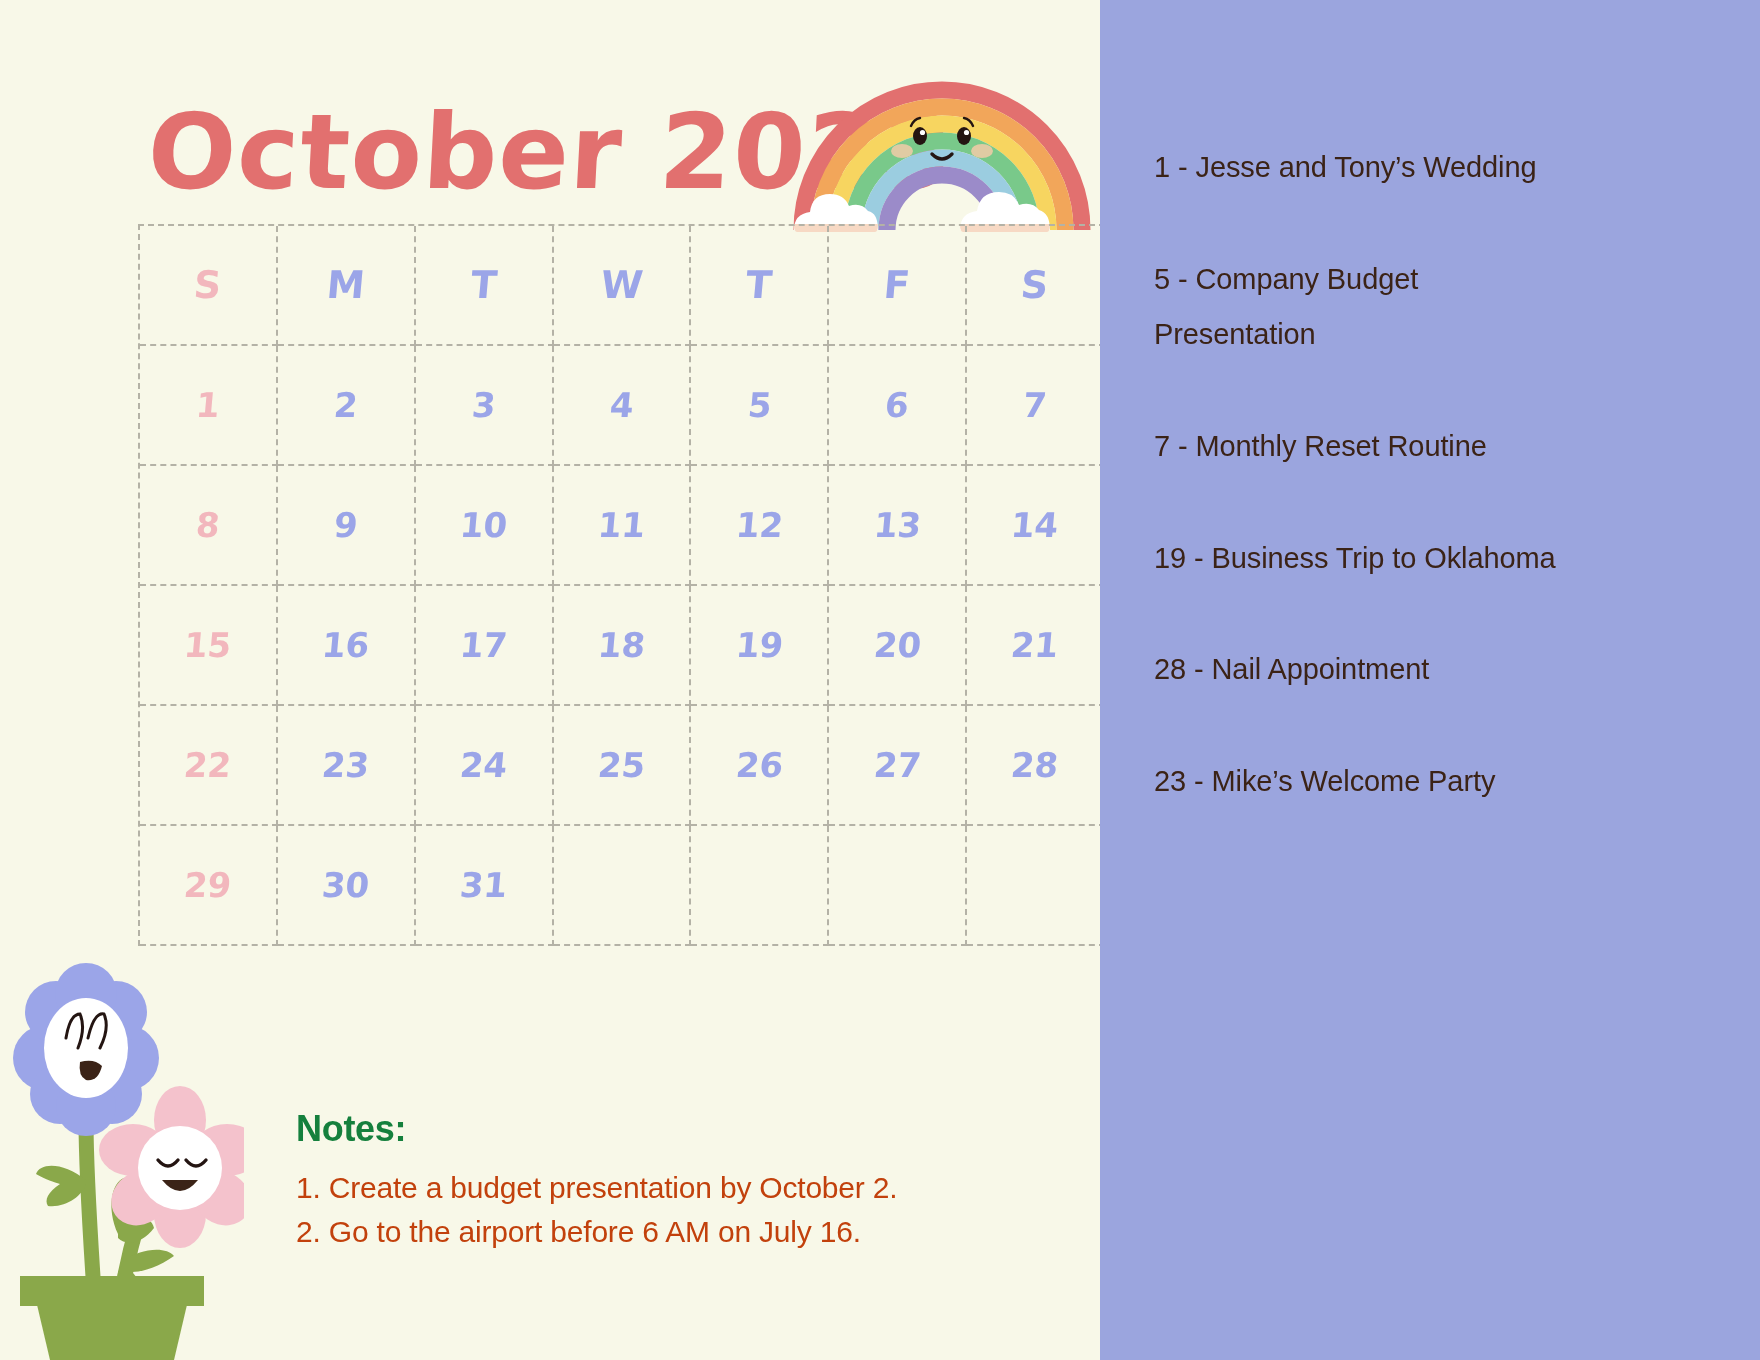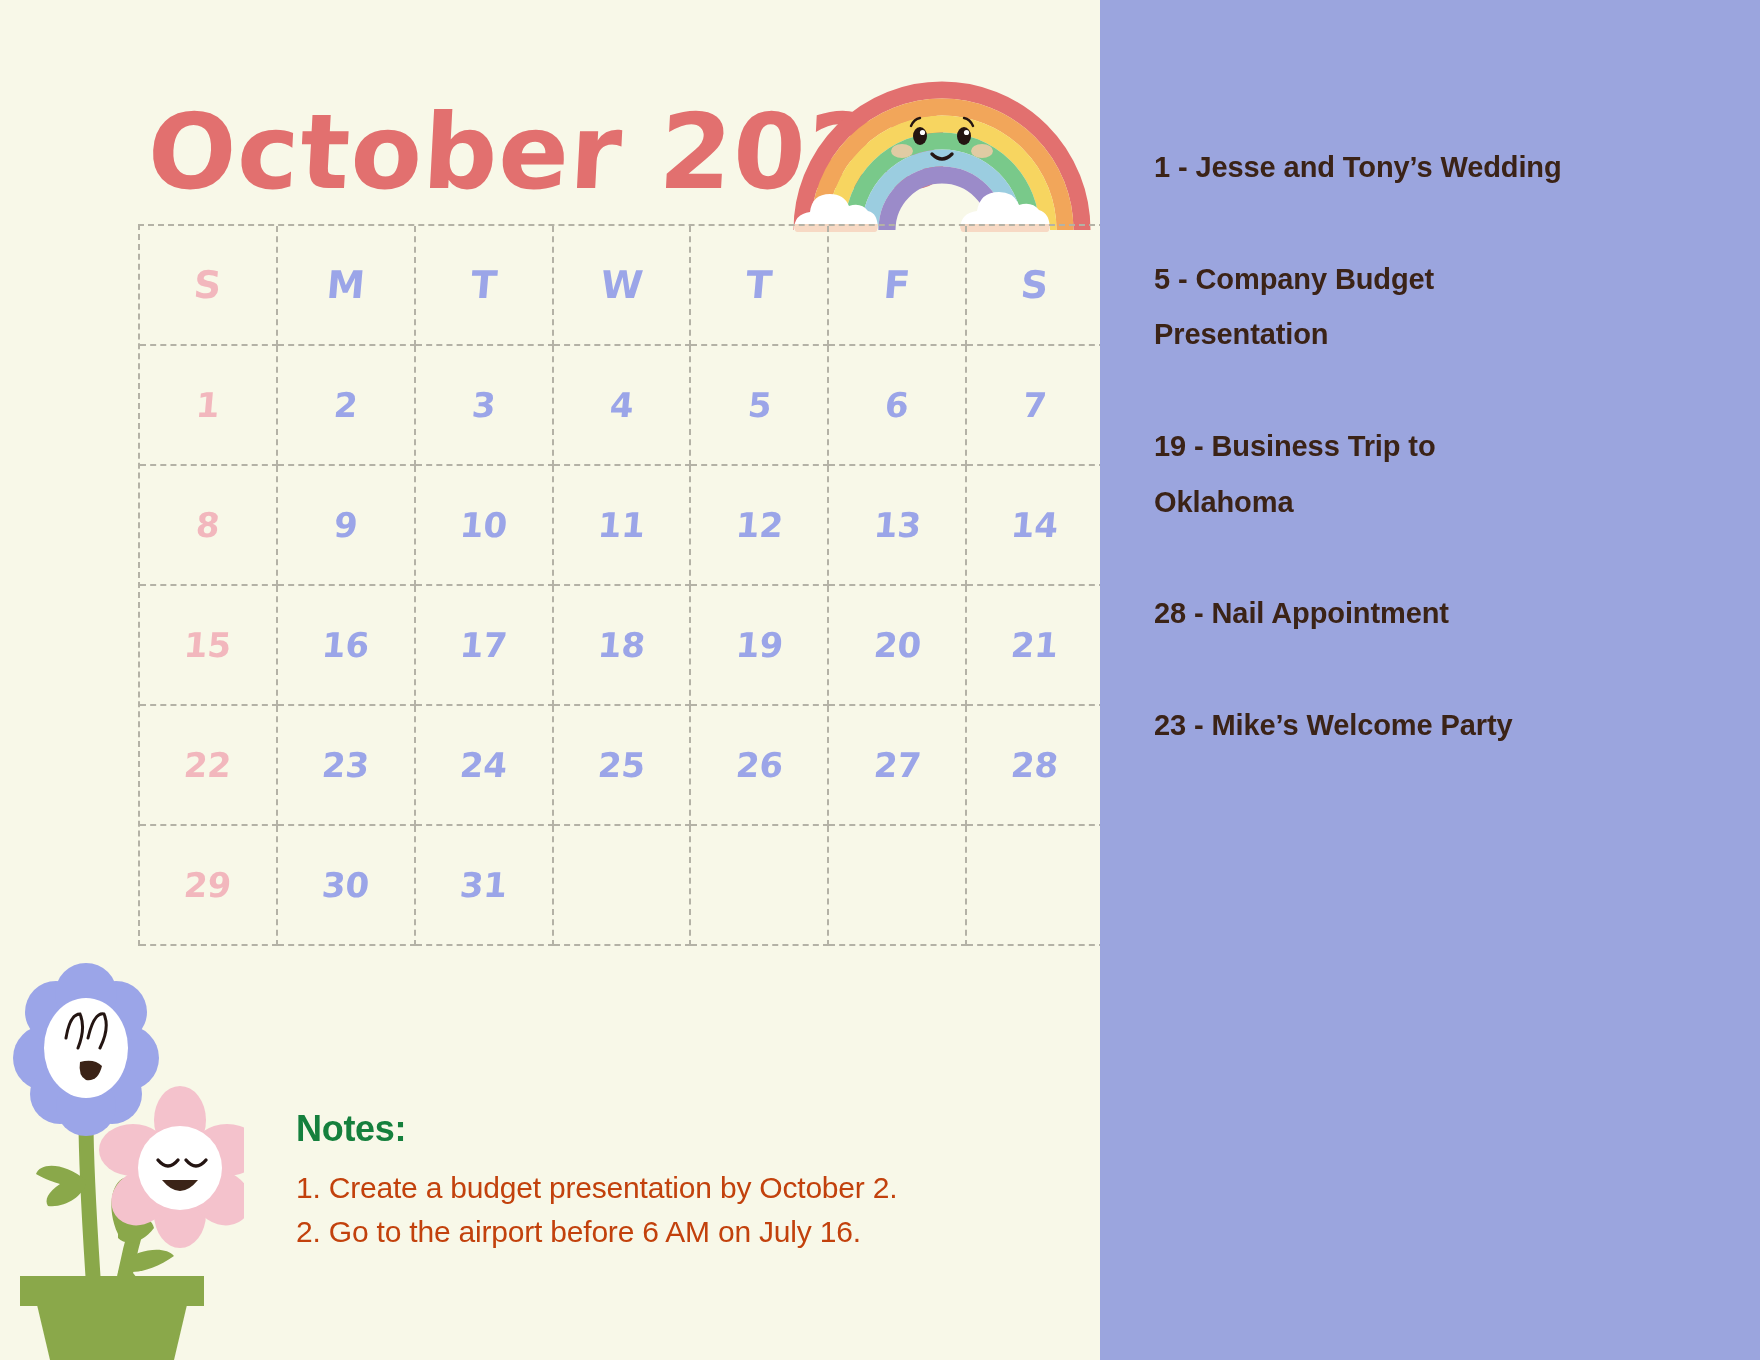--- a/index.html
+++ b/index.html
@@ -104,21 +104,21 @@
     line-height:1.45;
     letter-spacing:-0.2px;
   }
 
   
   #flowers { position:absolute; left:-6px; top:862px; width:250px; height:498px; }
 
   
   .event {
     font-size:29px;
-    font-weight:700;
+    font-weight:400;
     color:#3B2317;
     line-height:1.92;
     margin-bottom:56px;
     max-width:420px;
     letter-spacing:-0.1px;
   }
 </style>
 </head>
 <body>
 
@@ -347,18 +347,19 @@
         <ellipse cx="118" cy="432" rx="56" ry="9" fill="#3B2317"></ellipse>
         <path d="M40 430 h156 l-16 68 h-124 z" fill="#8AA84A"></path>
         <path d="M26 414 h184 v30 h-184 z" fill="#8AA84A"></path>
       </g>
     </svg>
   </div>
 
   <div id="events-panel">
     <div class="event">1 - Jesse and Tony’s Wedding</div>
     <div class="event">5 - Company Budget Presentation</div>
+    <div class="event">7 - Monthly Reset Routine</div>
     <div class="event">19 - Business Trip to Oklahoma</div>
     <div class="event">28 - Nail Appointment</div>
     <div class="event">23 - Mike’s Welcome Party</div>
   </div>
 
 </div>
 
 </body></html>

